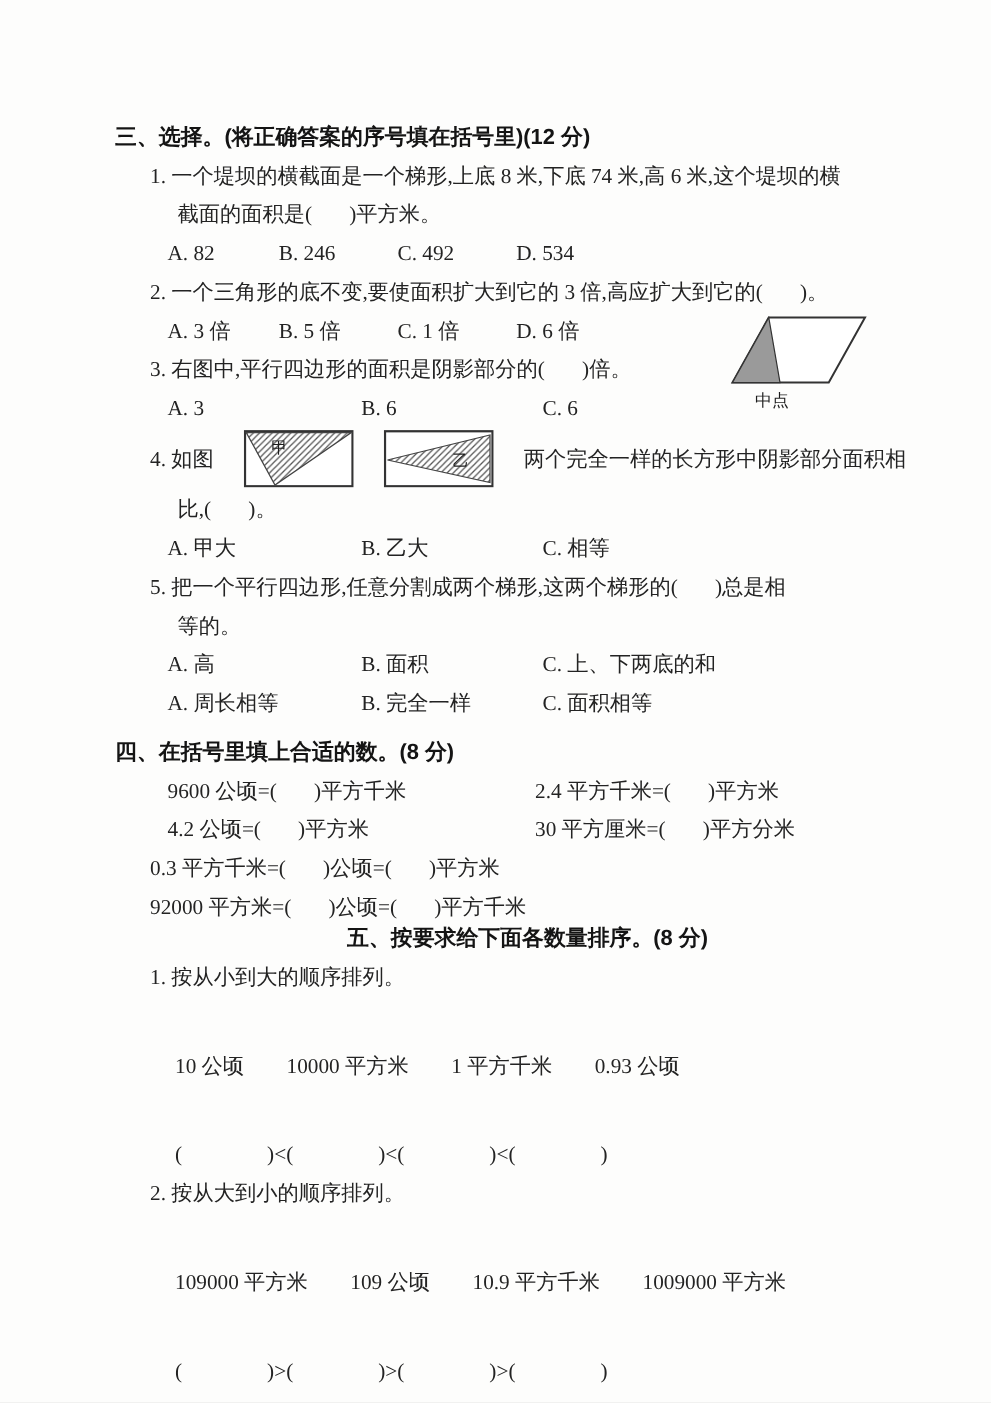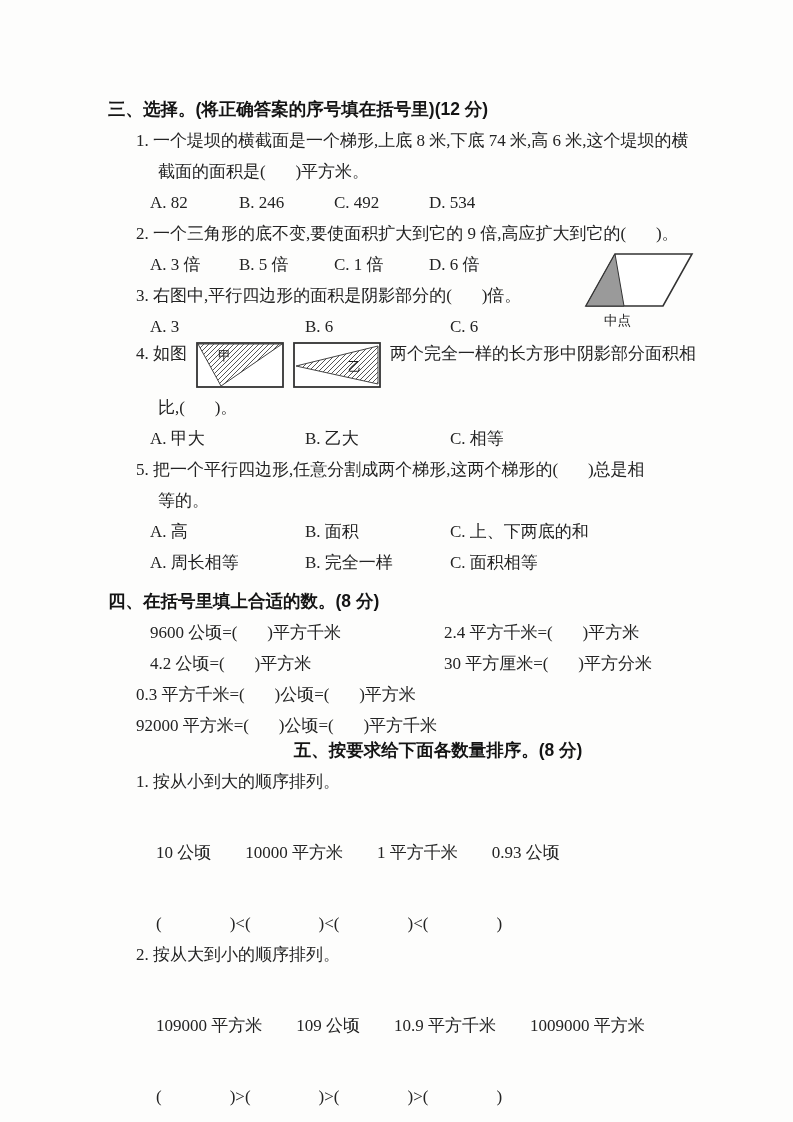--- a/index.html
+++ b/index.html
@@ -2,33 +2,33 @@
 <html><head>
 <meta charset="utf-8">
 <style>
   html,body{margin:0;padding:0;background:#e8e8e8;}
   .page{
     position:relative;width:793px;height:1122px;margin:0 auto;
     background:#fdfdfc;overflow:hidden;
     font-family:"Liberation Serif","DejaVu Serif",serif;
     color:#232323;
   }
-  .content{position:absolute;left:108px;top:94px;width:660px;}
+  .content{position:absolute;left:92px;top:94px;width:660px;}
   .ln{font-size:17px;line-height:31px;white-space:pre-wrap;}
   .h{font-weight:700;font-size:17.5px;color:#141414;font-family:"Liberation Sans","DejaVu Sans",sans-serif;}
   .qfirst{padding-left:28px;}
   .wrap{padding-left:50px;}
   .opts{display:flex;padding-left:42px;}
   .opts span{display:inline-block;white-space:pre-wrap;}
   .opts4 span:nth-child(1){width:89px;}
   .opts4 span:nth-child(2){width:95px;}
   .opts4 span:nth-child(3){width:95px;}
   .opts3 span:nth-child(1){width:155px;}
   .opts3 span:nth-child(2){width:145px;}
-  .figline{display:flex;gap:9px;height:50px;padding-left:28px;}
+  .figline{display:flex;align-items:center;gap:24px;height:50px;padding-left:28px;}
   .figline .txt{font-size:17px;white-space:pre-wrap;}
   .tworow{display:flex;padding-left:28px;}
   .tworow span{display:inline-block;white-space:pre-wrap;}
   .tworow span:nth-child(1){width:294px;margin-left:14px;}
   .sec4h{margin-top:8px;}
   .sec5h{margin-top:-6px;text-align:center;}
   .item-line{padding-left:48px;margin-top:40px;}
   .parafig{position:absolute;left:582px;top:245px;}
   svg text{font-family:"Liberation Serif","DejaVu Serif",serif;}
 </style>
@@ -42,21 +42,21 @@
 
     <div class="ln qfirst">1. 一个堤坝的横截面是一个梯形,上底 8 米,下底 74 米,高 6 米,这个堤坝的横</div>
     <div class="ln wrap">截面的面积是(       )平方米。</div>
     <div class="ln opts opts4">
       <span>A. 82</span>
       <span>B. 246</span>
       <span>C. 492</span>
       <span>D. 534</span>
     </div>
 
-    <div class="ln qfirst">2. 一个三角形的底不变,要使面积扩大到它的 9 倍,高应扩大到它的(       )。</div>
+    <div class="ln qfirst">2. 一个三角形的底不变,要使面积扩大到它的 3 倍,高应扩大到它的(       )。</div>
     <div class="ln opts opts4">
       <span>A. 3 倍</span>
       <span>B. 5 倍</span>
       <span>C. 1 倍</span>
       <span>D. 6 倍</span>
     </div>
 
     <div class="ln qfirst">3. 右图中,平行四边形的面积是阴影部分的(       )倍。</div>
     <div class="ln opts opts3">
       <span>A. 3</span>

